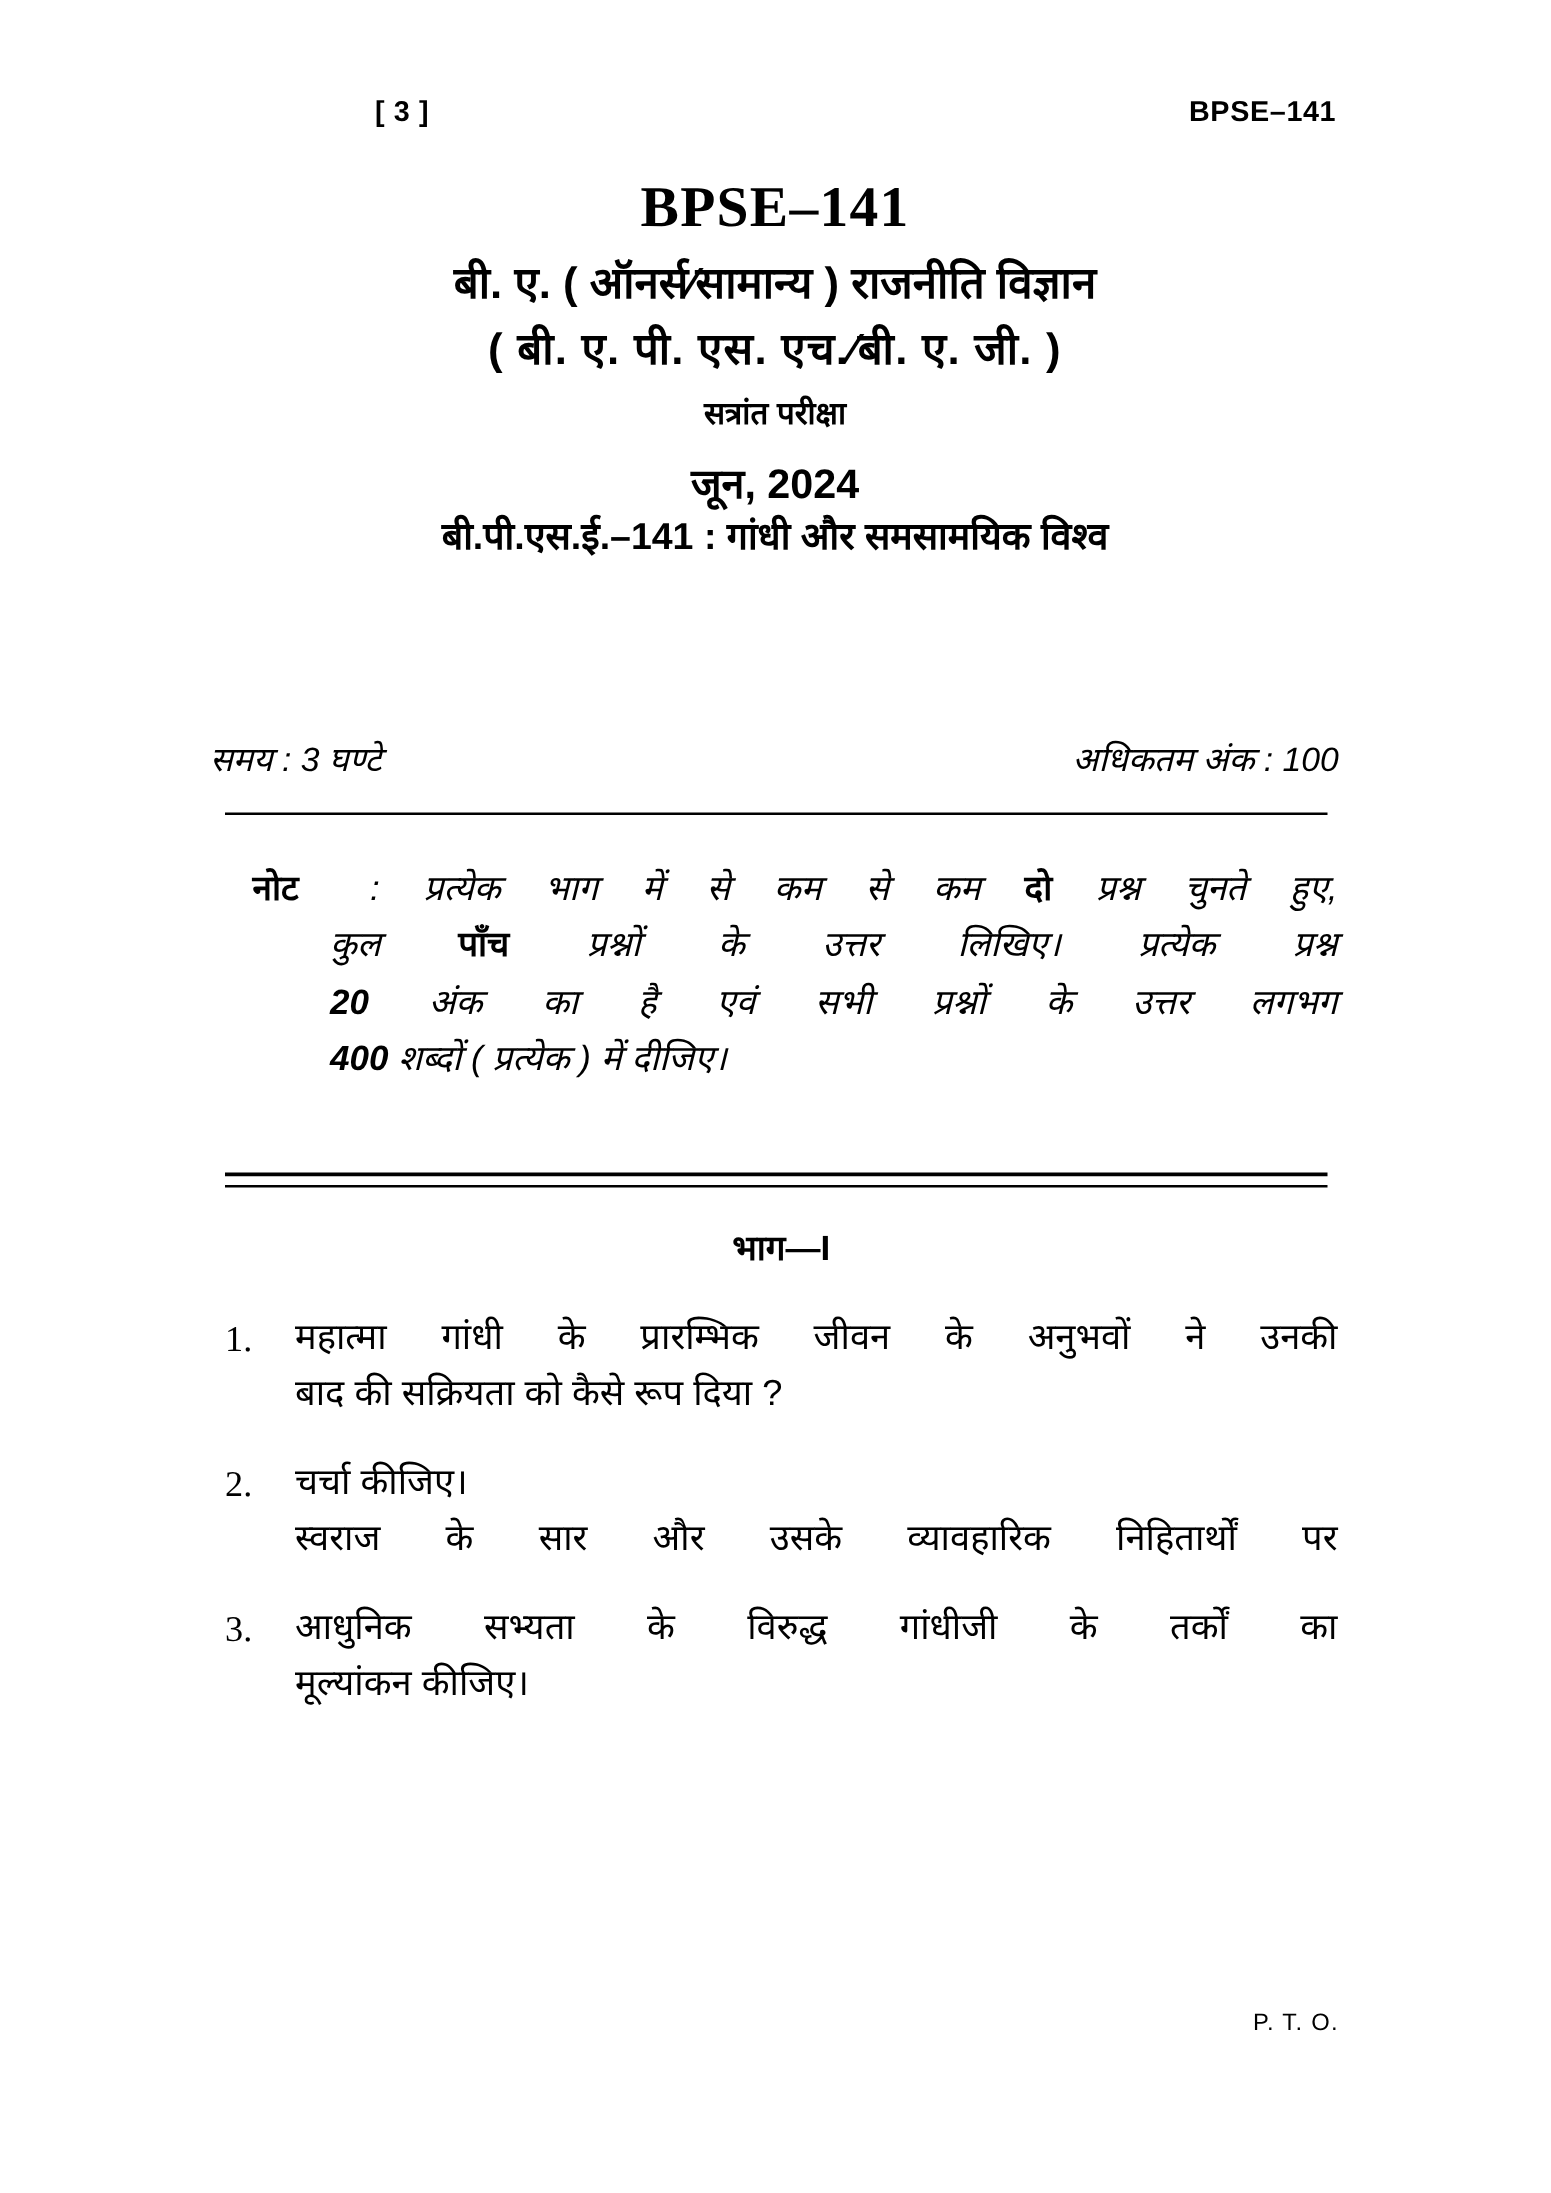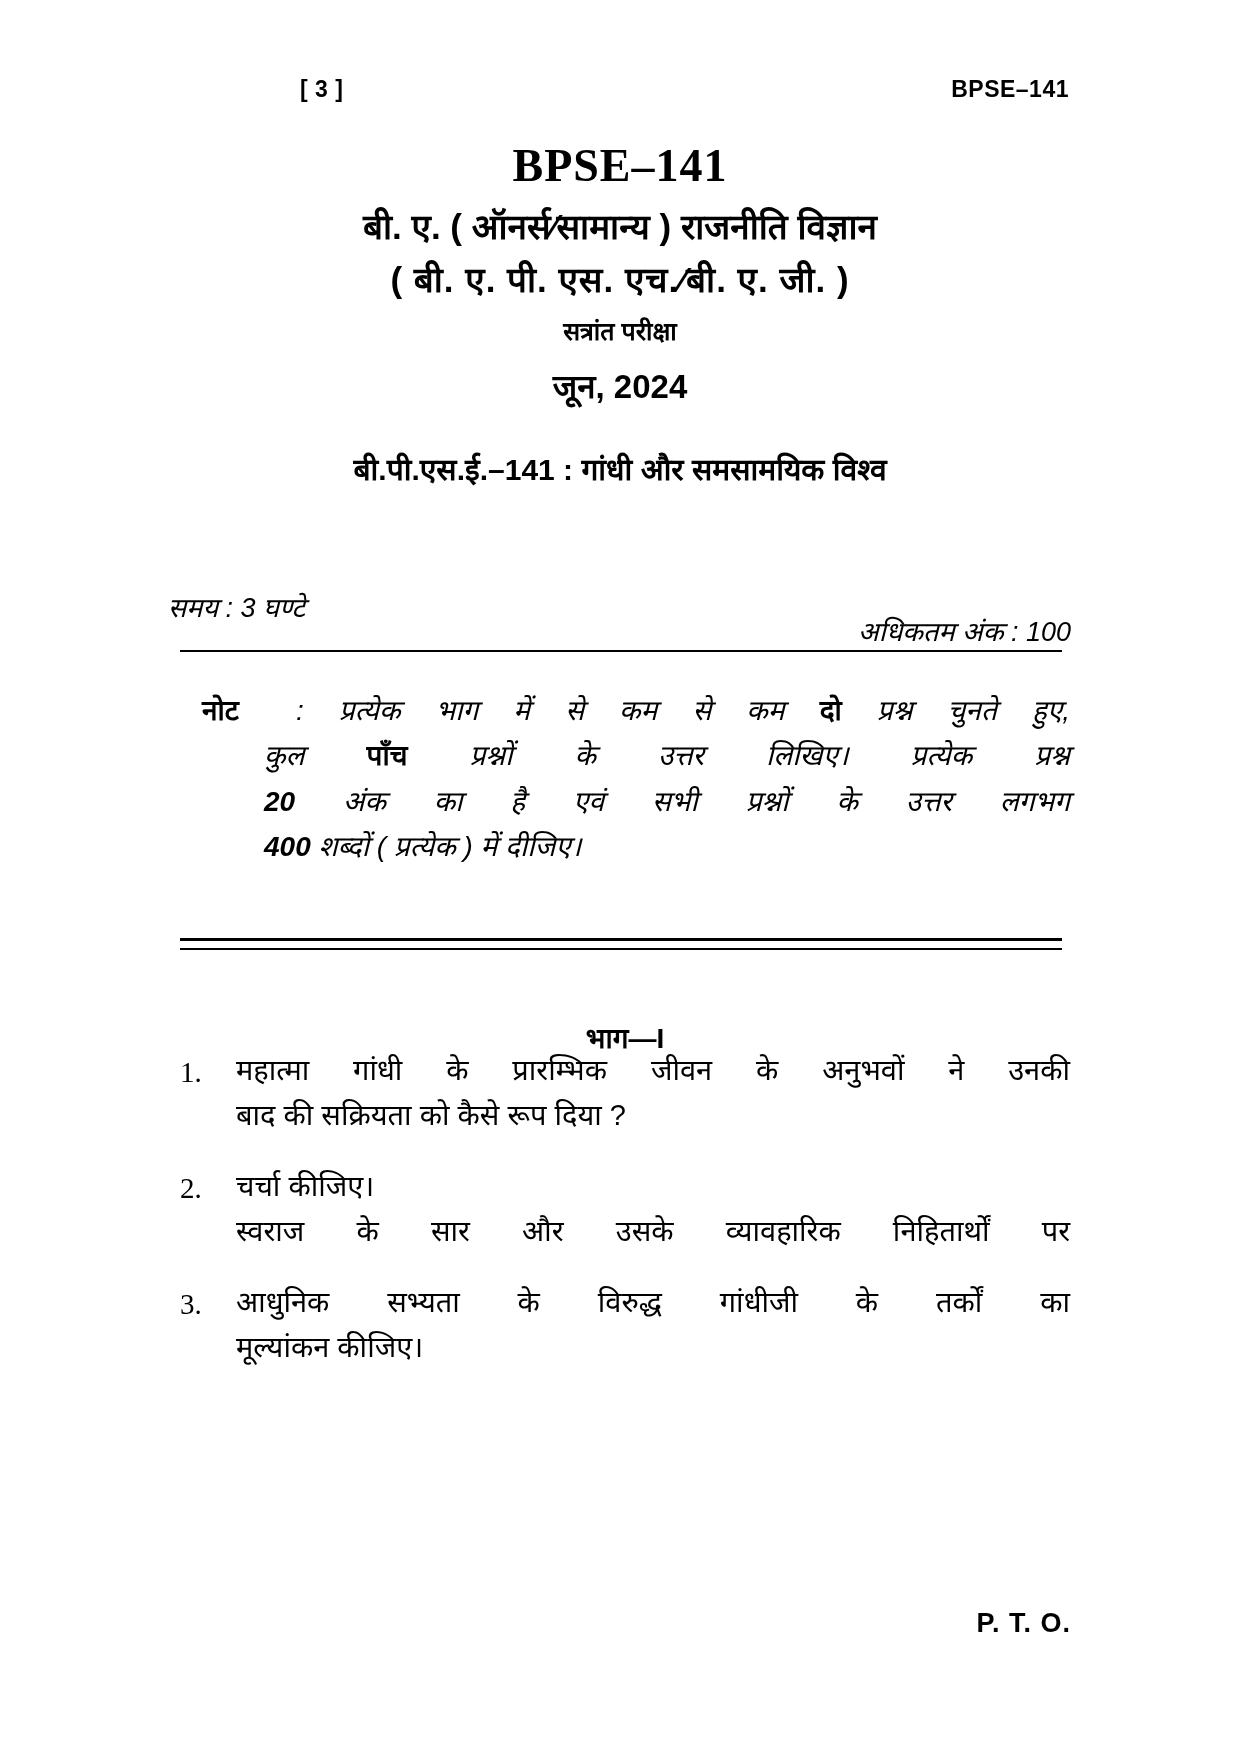--- a/index.html
+++ b/index.html
@@ -52,21 +52,20 @@
   .paper-code {
     font-family: "Liberation Serif", "DejaVu Serif", serif;
     font-weight: bold;
     font-size: 46px;
     letter-spacing: 1px;
     line-height: 1.15;
     margin-bottom: 8px;
   }
   .deva {
     font-family: "Liberation Sans", "DejaVu Sans", sans-serif;
-    margin-top: 40px;
   }
   .prog-line-1 {
     font-weight: bold;
     font-size: 35px;
     line-height: 1.35;
     margin-top: 10px;
   }
   .prog-line-2 {
     font-weight: bold;
     font-size: 35px;
@@ -97,21 +96,21 @@
     position: absolute;
     left: 168px;
     top: 588px;
     width: 905px;
     display: flex;
     justify-content: space-between;
     font-style: italic;
     font-size: 27px;
     font-family: "Liberation Sans", "DejaVu Sans", sans-serif;
   }
-  .meta-row .marks { padding-right: 2px; margin-top: 24px; }
+  .meta-row .marks { padding-right: 2px; }
 
   
   .rule-single {
     position: absolute;
     left: 180px;
     top: 650px;
     width: 882px;
     height: 0;
     border-top: 2px solid #000;
   }
@@ -202,22 +201,22 @@
     text-align-last: left;
     white-space: normal;
   }
 
   
   .pto {
     position: absolute;
     right: 170px;
     top: 1608px;
     font-family: "Liberation Sans", "DejaVu Sans", sans-serif;
-    font-weight: bold;
-    font-size: 27px;
+    font-weight: normal;
+    font-size: 19px;
     letter-spacing: 1px;
   }
 </style>
 </head>
 <body>
 
 <div class="page">
 
   <div class="running-head">
     <span class="page-no">[ 3 ]</span>

